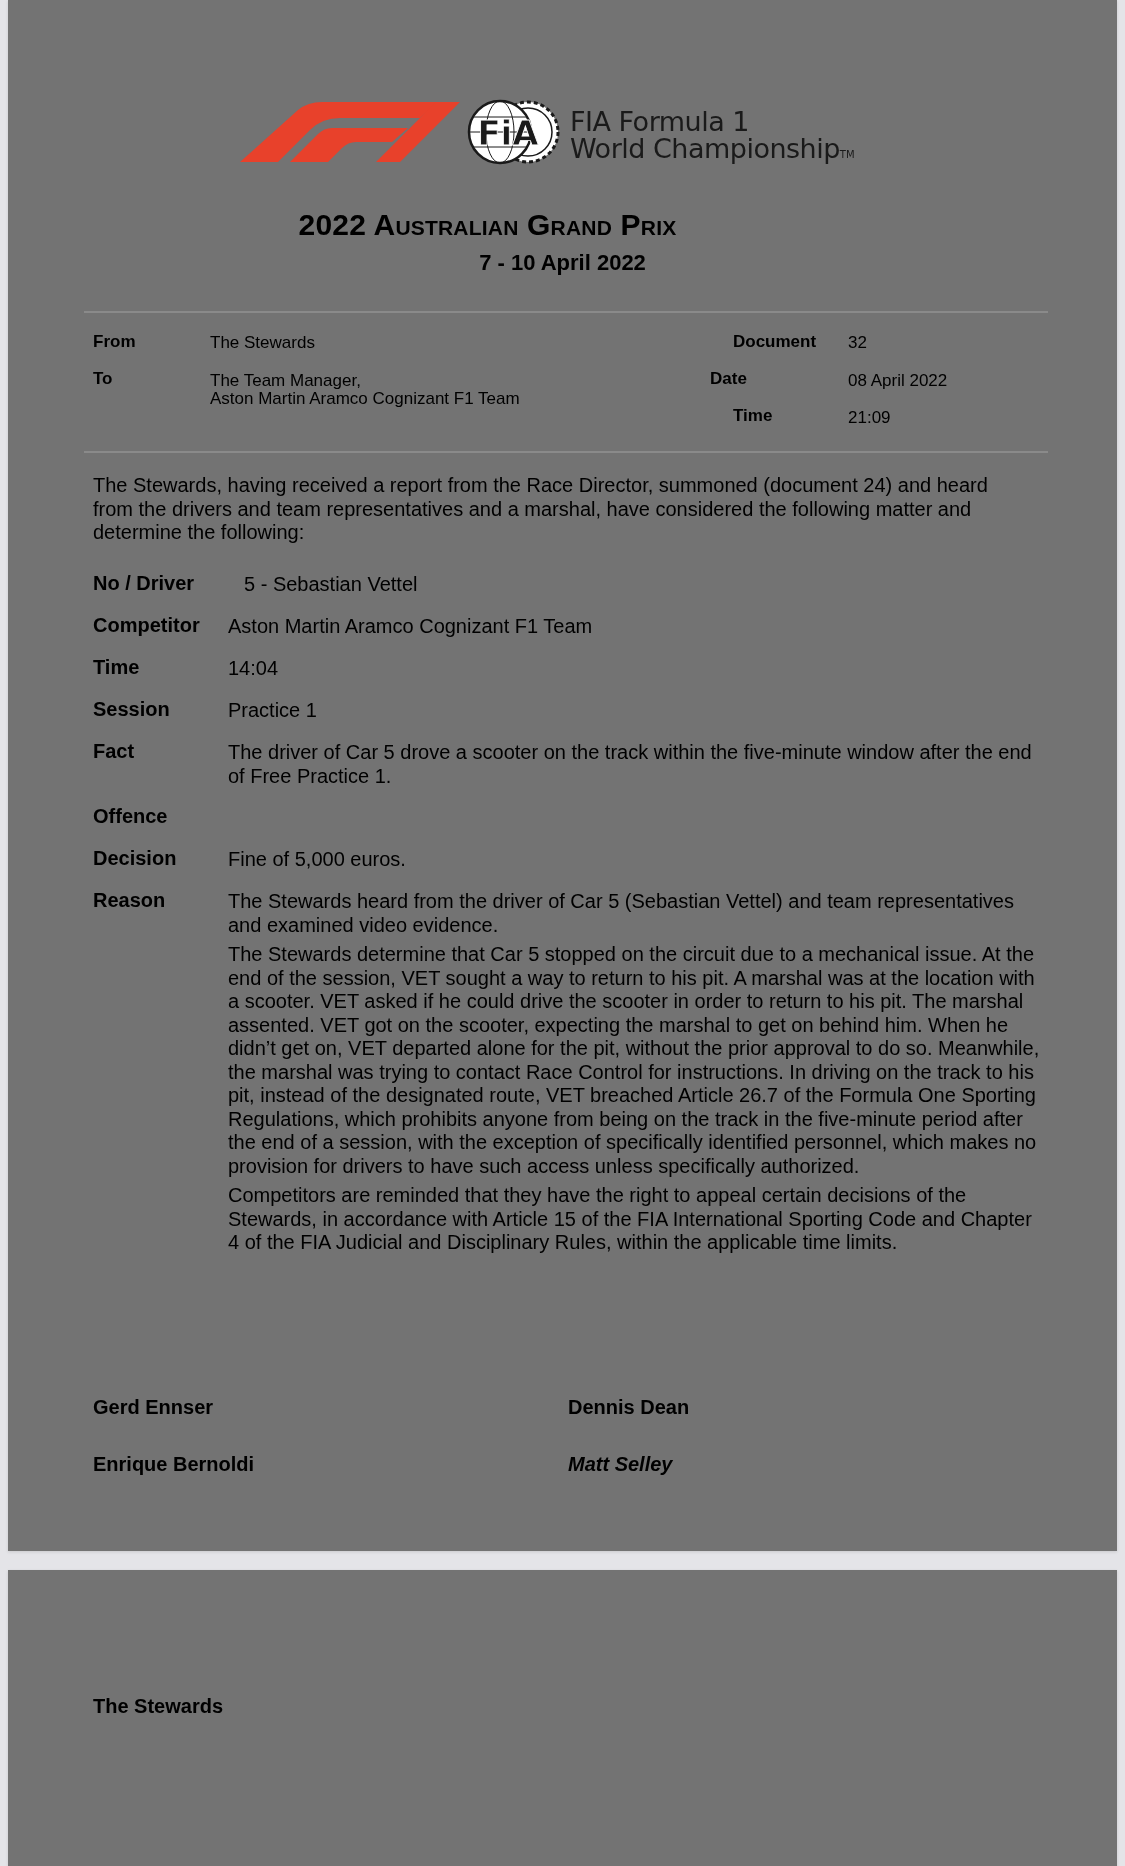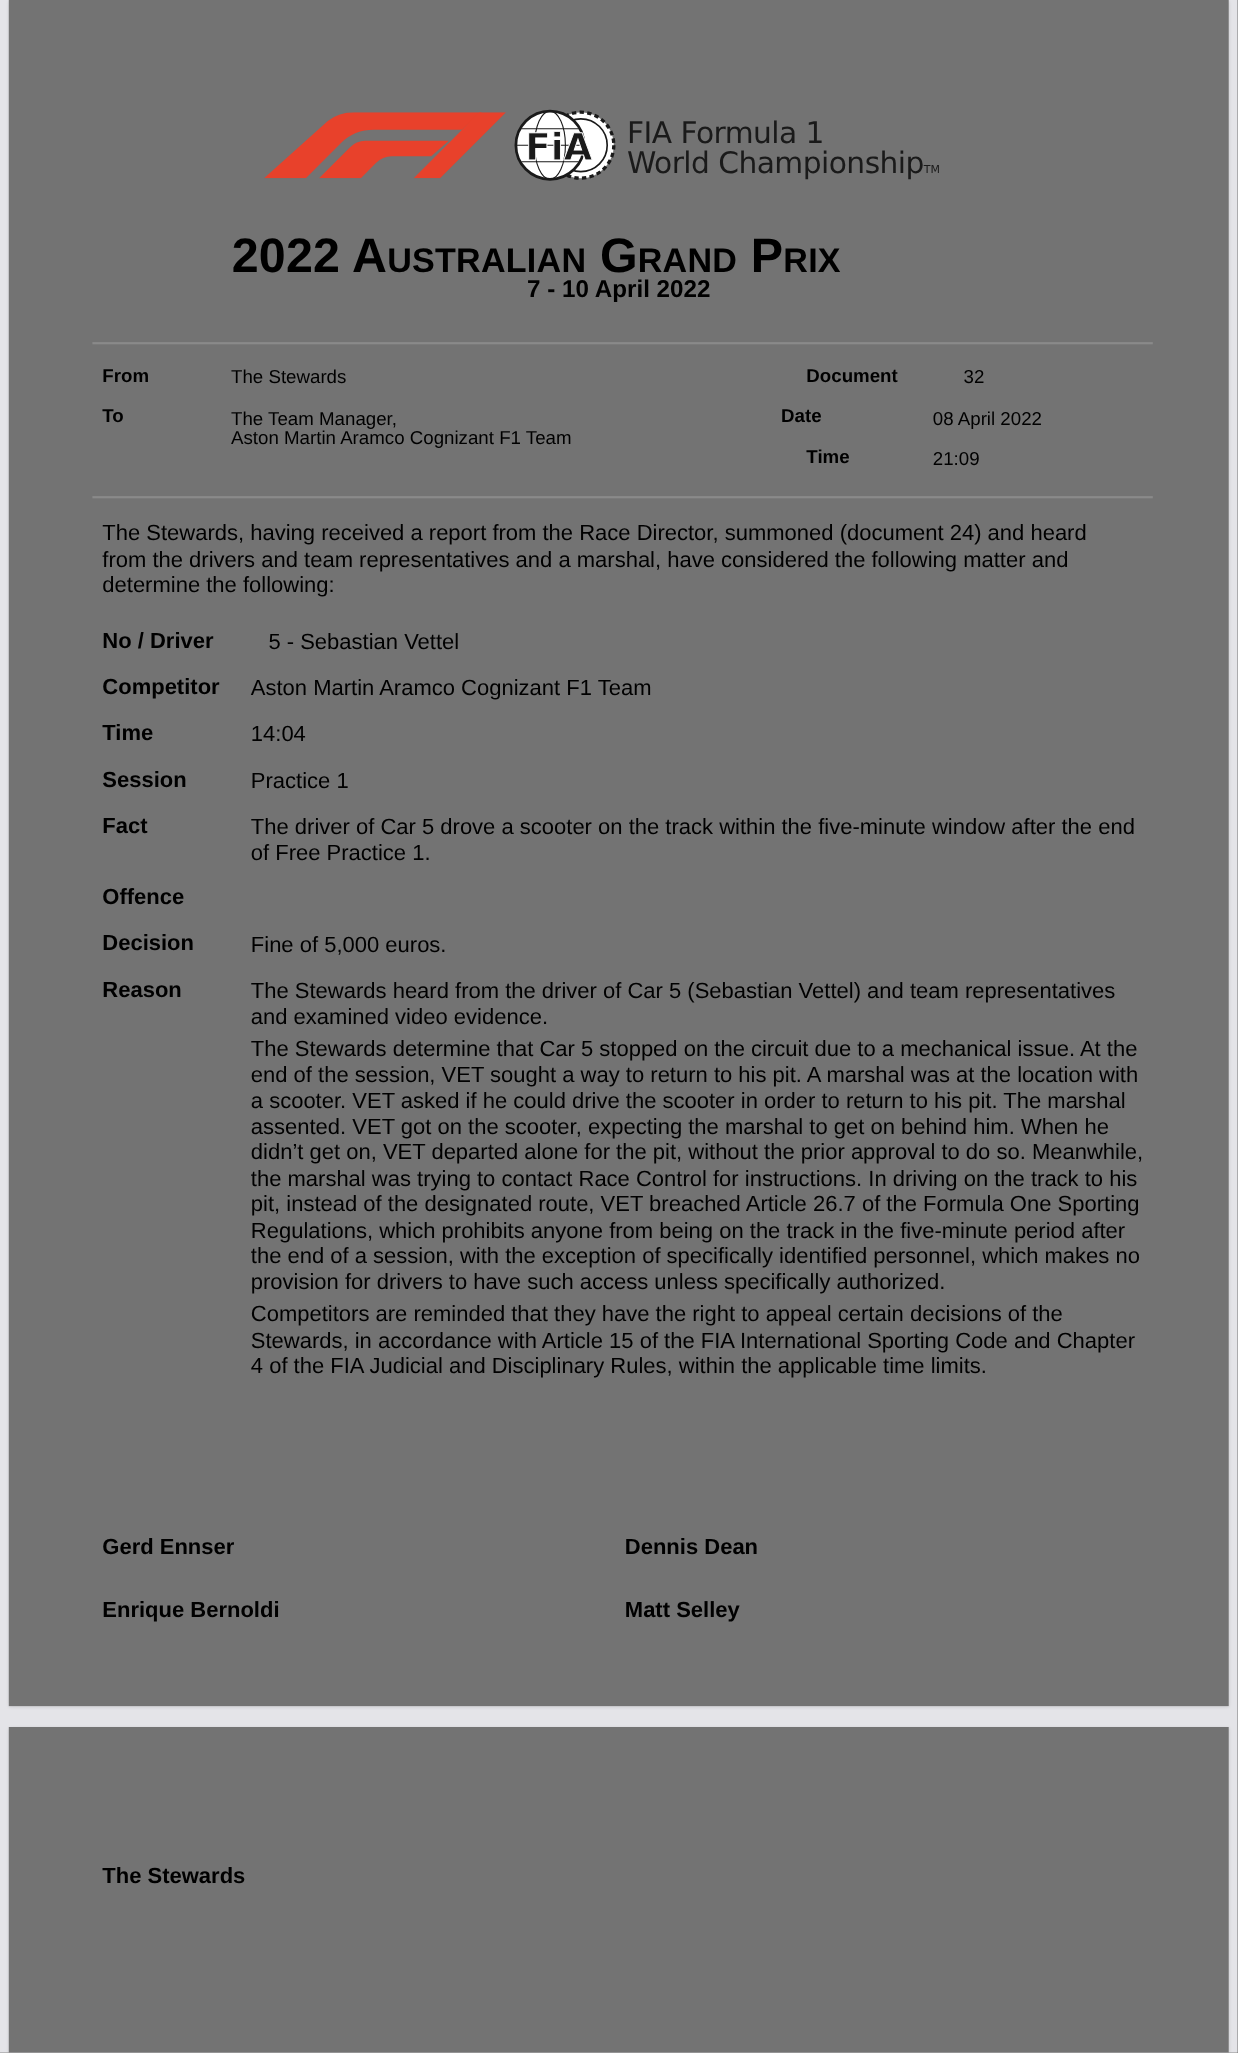--- a/index.html
+++ b/index.html
@@ -3,21 +3,21 @@
 <meta charset="utf-8">
 <style>
   html,body{margin:0;padding:0;}
   body{width:1125px;height:1866px;background:#e4e4e8;position:relative;overflow:hidden;font-family:"Liberation Sans",sans-serif;color:#000;}
   .page{position:absolute;left:8px;width:1109px;background:#737373;box-shadow:0 1px 3px rgba(0,0,0,0.12);}
   #page1{top:0;height:1551px;}
   #page2{top:1570px;height:300px;}
   .abs{position:absolute;white-space:nowrap;}
   .logo-text{font-family:"DejaVu Sans",sans-serif;font-size:27px;line-height:28px;color:#1a1a1a;letter-spacing:-0.5px;}
   .tm{font-size:10px;letter-spacing:0;}
-  .title{left:0;width:959px;text-align:center;top:208px;font-size:44px;font-weight:bold;font-variant:small-caps;letter-spacing:0.2px;}
+  .title{left:0;width:959px;text-align:center;top:208px;font-size:30px;font-weight:bold;font-variant:small-caps;letter-spacing:0.2px;}
   .subtitle{left:0;width:1109px;text-align:center;top:250px;font-size:22px;font-weight:bold;}
   .rule{position:absolute;left:76px;width:964px;height:2px;background:#8a8a8a;}
   .hlabel{font-size:17px;font-weight:bold;}
   .hval{font-size:17px;line-height:19px;}
   .intro{left:85px;top:474px;width:900px;font-size:20px;line-height:23.5px;white-space:normal;}
   .flabel{font-size:20px;font-weight:bold;}
   .fval{font-size:20px;line-height:23.5px;white-space:normal;width:812px;}
   .para{margin:0 0 6px 0;}
   .sig{font-size:20px;font-weight:bold;}
 </style>
@@ -51,21 +51,21 @@
 
   <div class="rule" style="top:311px;"></div>
 
   <div class="abs hlabel" style="left:85px;top:332px;">From</div>
   <div class="abs hval" style="left:202px;top:333px;">The Stewards</div>
   <div class="abs hlabel" style="left:85px;top:369px;">To</div>
   <div class="abs hval" style="left:202px;top:371px;">The Team Manager,</div>
   <div class="abs hval" style="left:202px;top:389px;">Aston Martin Aramco Cognizant F1 Team</div>
 
   <div class="abs hlabel" style="left:725px;top:332px;">Document</div>
-  <div class="abs hval" style="left:840px;top:333px;margin-left:28px;">32</div>
+  <div class="abs hval" style="left:840px;top:333px;">32</div>
   <div class="abs hlabel" style="left:702px;top:369px;">Date</div>
   <div class="abs hval" style="left:840px;top:371px;">08 April 2022</div>
   <div class="abs hlabel" style="left:725px;top:406px;">Time</div>
   <div class="abs hval" style="left:840px;top:408px;">21:09</div>
 
   <div class="rule" style="top:451px;"></div>
 
   <div class="abs intro">The Stewards, having received a report from the Race Director, summoned (document 24) and heard from the drivers and team representatives and a marshal, have considered the following matter and determine the following:</div>
 
   <div class="abs flabel" style="left:85px;top:572px;">No / Driver</div>
@@ -91,18 +91,18 @@
   <div class="abs flabel" style="left:85px;top:889px;">Reason</div>
   <div class="abs fval" style="left:220px;top:890px;">
     <p class="para">The Stewards heard from the driver of Car 5 (Sebastian Vettel) and team representatives and examined video evidence.</p>
     <p class="para">The Stewards determine that Car 5 stopped on the circuit due to a mechanical issue. At the end of the session, VET sought a way to return to his pit. A marshal was at the location with a scooter. VET asked if he could drive the scooter in order to return to his pit. The marshal assented. VET got on the scooter, expecting the marshal to get on behind him. When he didn’t get on, VET departed alone for the pit, without the prior approval to do so. Meanwhile, the marshal was trying to contact Race Control for instructions. In driving on the track to his pit, instead of the designated route, VET breached Article 26.7 of the Formula One Sporting Regulations, which prohibits anyone from being on the track in the five-minute period after the end of a session, with the exception of specifically identified personnel, which makes no provision for drivers to have such access unless specifically authorized.</p>
     <p class="para">Competitors are reminded that they have the right to appeal certain decisions of the Stewards, in accordance with Article 15 of the FIA International Sporting Code and Chapter 4 of the FIA Judicial and Disciplinary Rules, within the applicable time limits.</p>
   </div>
 
   <div class="abs sig" style="left:85px;top:1396px;">Gerd Ennser</div>
   <div class="abs sig" style="left:560px;top:1396px;">Dennis Dean</div>
   <div class="abs sig" style="left:85px;top:1453px;">Enrique Bernoldi</div>
-  <div class="abs sig" style="left:560px;top:1453px;">Matt Selley</div>
+  <div class="abs sig" style="left:560px;top:1453px;font-style:italic;">Matt Selley</div>
 </div>
 
 <div class="page" id="page2">
   <div class="abs sig" style="left:85px;top:125px;">The Stewards</div>
 </div>
 
 </body></html>

